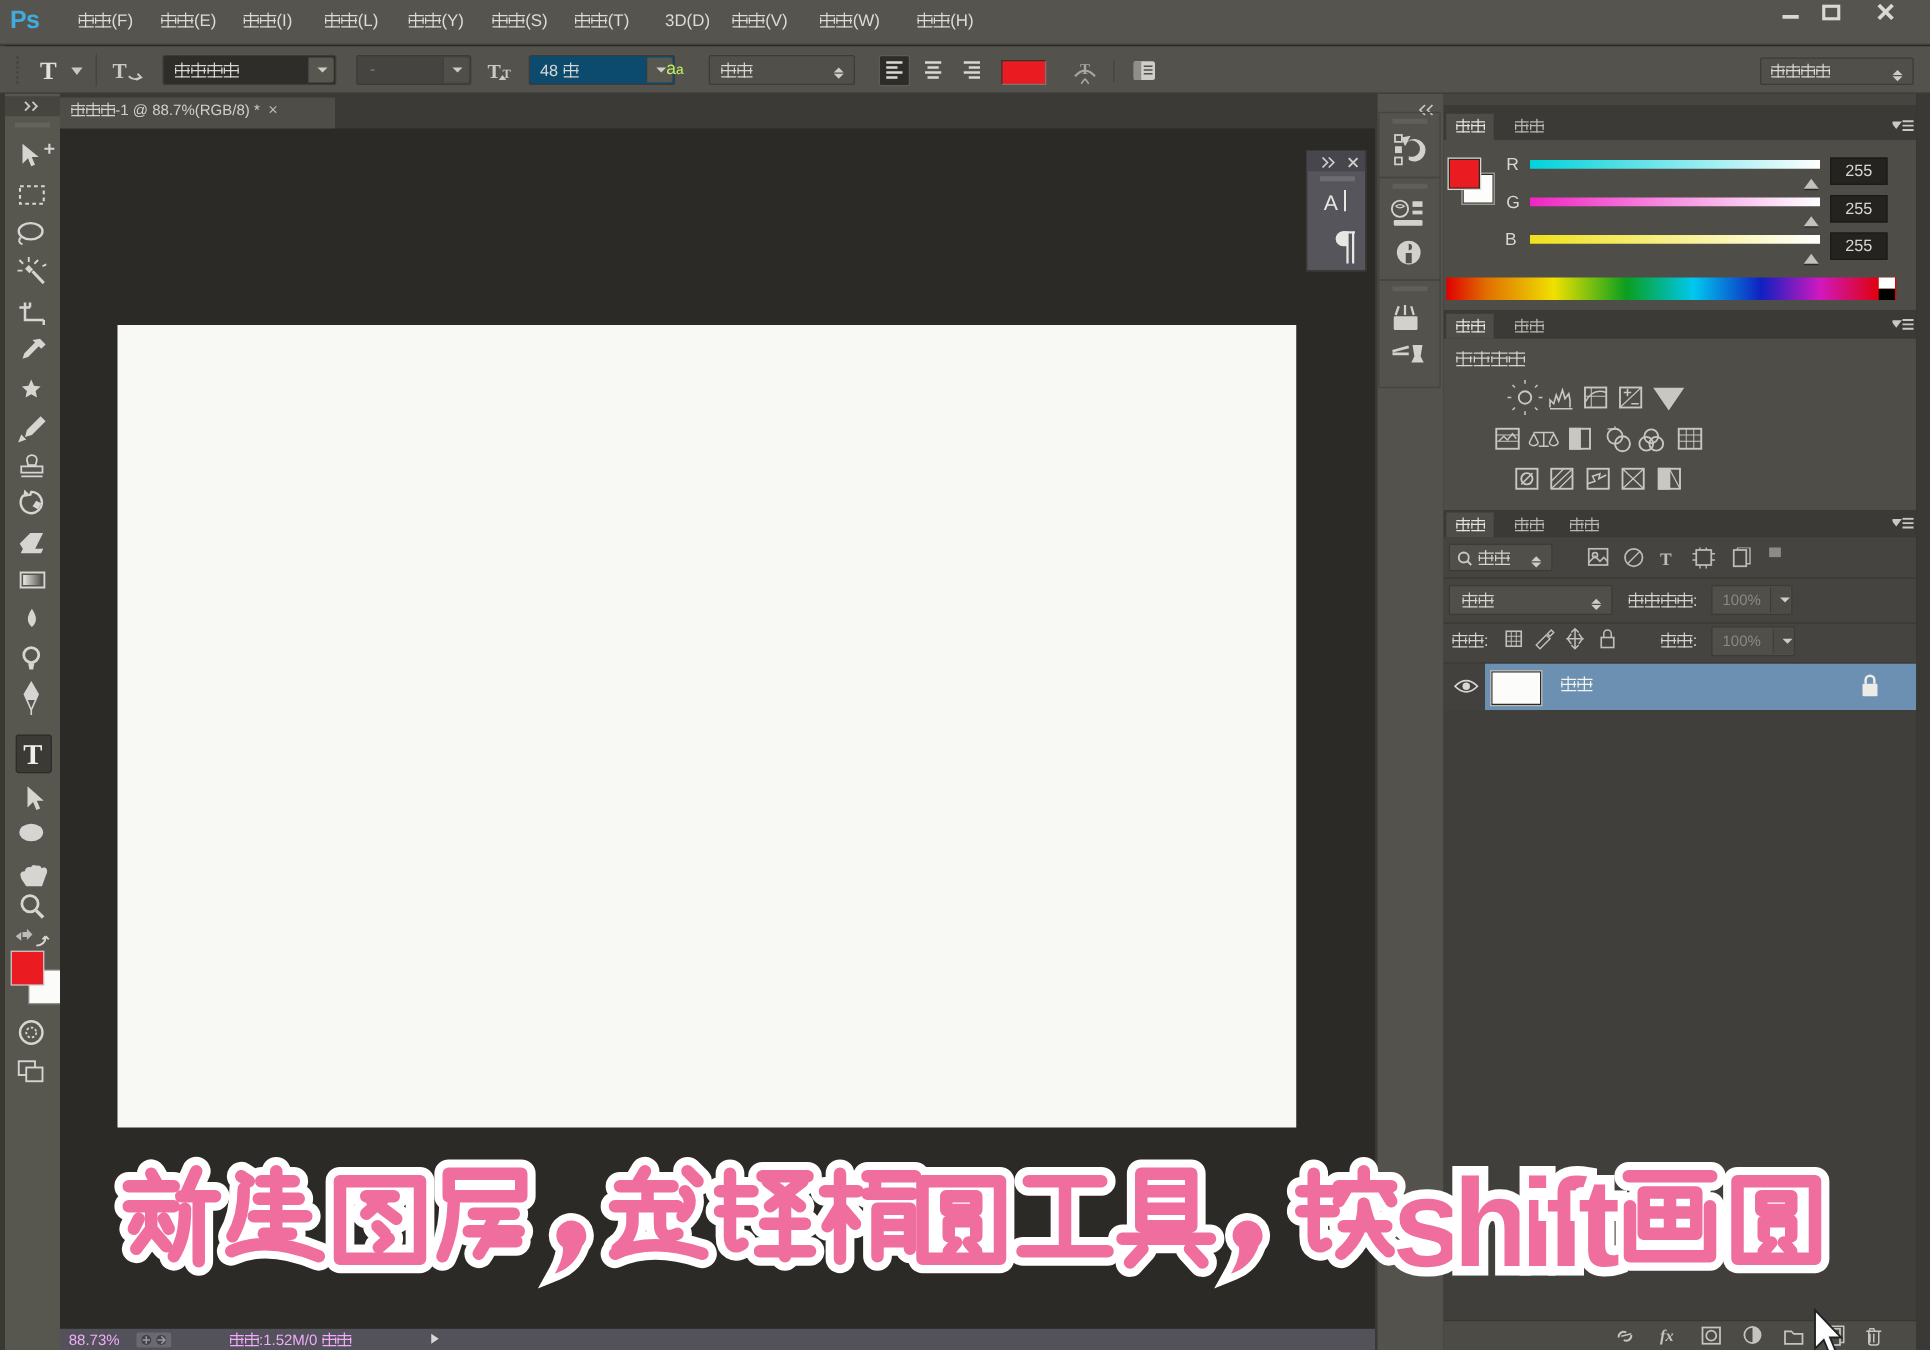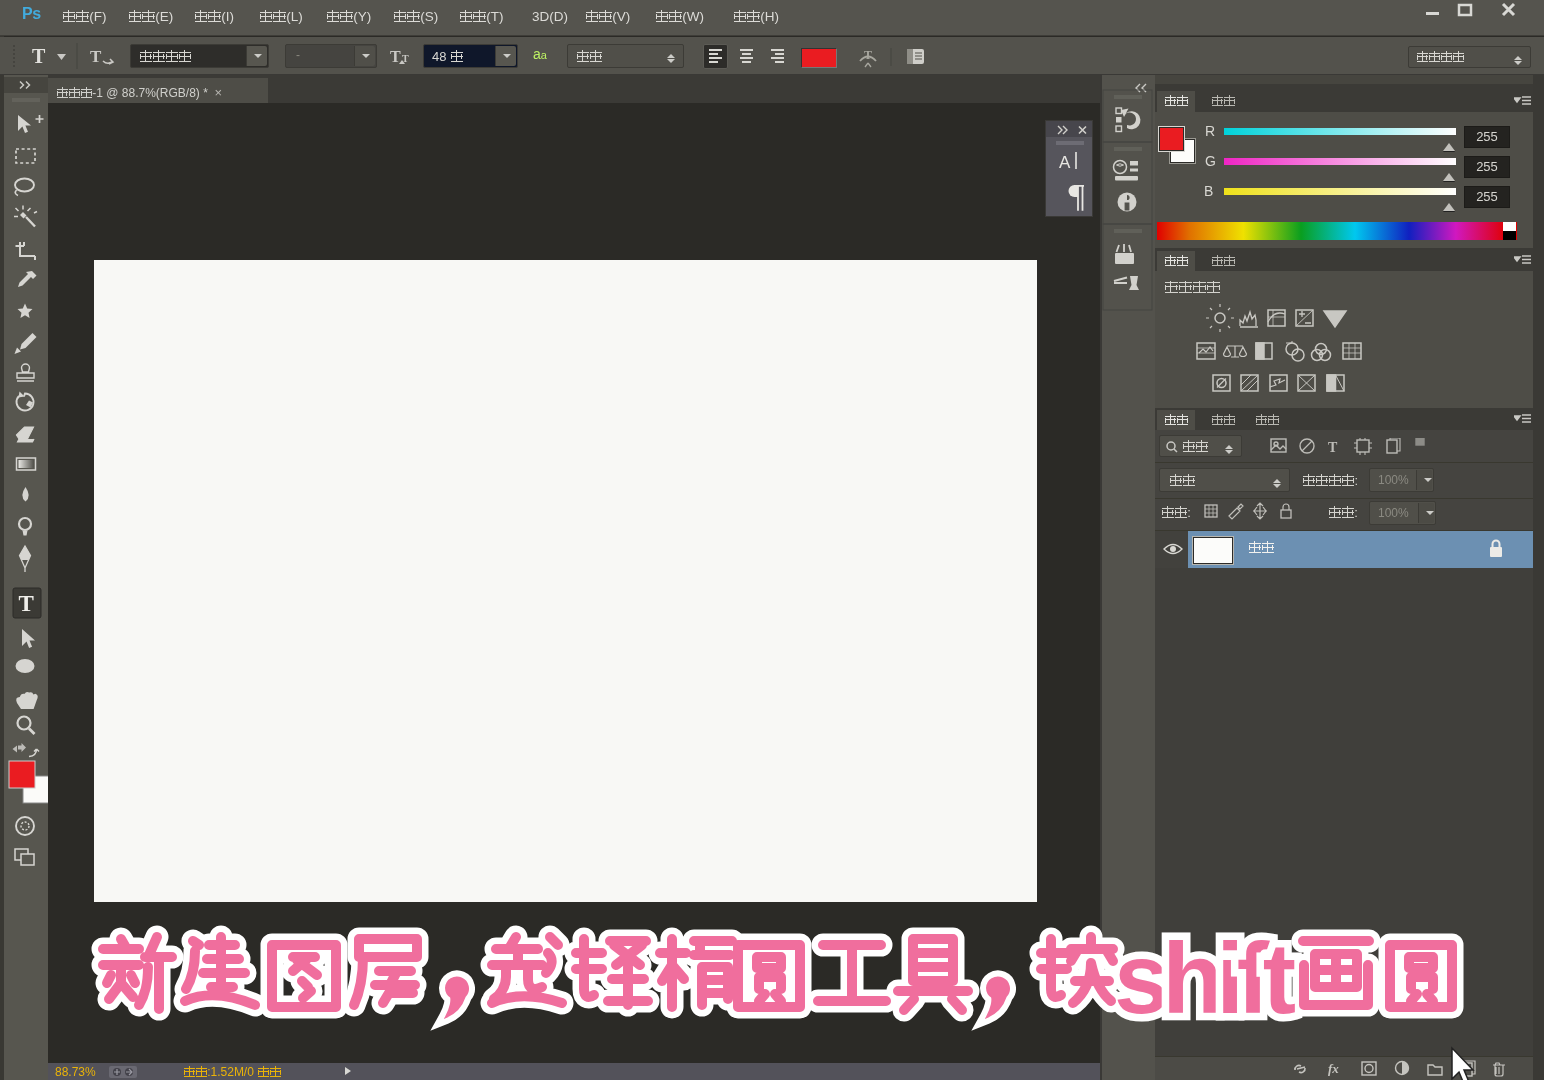--- a/index.html
+++ b/index.html
@@ -15,44 +15,44 @@
    linear-gradient(currentColor,currentColor) 0 100%/100% .09em no-repeat,
    linear-gradient(currentColor,currentColor) 0 55%/ .09em 45% no-repeat,
    linear-gradient(currentColor,currentColor) 100% 55%/.09em 45% no-repeat;
 }
 
 #menubar{left:0;top:0;width:1544px;height:36px;background:#55544e;border-bottom:1px solid #3e3d38}
 #optbar{left:0;top:37px;width:1544px;height:38px;background:#53524c;border-bottom:1px solid #3a3936}
 #toolcol{left:4px;top:75px;width:44px;height:1005px;background:#57564f}
 #leftedge{left:0;top:0;width:4px;height:1080px;background:#393833}
 #tabbar{left:48px;top:75px;width:1052px;height:28px;background:#3b3a36}
-#doctab{left:48px;top:78px;width:220px;height:25px;background:#4e4d47;color:#d0d0cc;font-size:12px;line-height:29px;padding-left:8px}
+#doctab{left:48px;top:78px;width:220px;height:25px;background:#4e4d47;color:#d0d0cc;font-size:12px;line-height:19px;padding-left:8px}
 #canvas{left:48px;top:103px;width:1052px;height:960px;background:#2b2a26}
 #paper{left:94px;top:260px;width:943px;height:642px;background:#f8f8f5}
-#statusbar{left:48px;top:1063px;width:1052px;height:17px;background:#53525a;color:#eab308;font-size:12px}
+#statusbar{left:48px;top:1063px;width:1052px;height:17px;background:#53525a;color:#f0abfc;font-size:12px}
 #dockstrip{left:1100px;top:75px;width:55px;height:1005px;background:#53524c;border-left:2px solid #3a3936}
 #panels{left:1155px;top:75px;width:378px;height:1005px;background:#46453f}
 #rightedge{left:1533px;top:75px;width:11px;height:1005px;background:#3a3935}
 .ptab{display:inline-block;height:20px;line-height:20px;font-size:12px;padding:0 7px;color:#b9b8b2;vertical-align:top}
 .ptab.act{background:#4e4d47;color:#e4e4e0}
 .combo{position:absolute;background:#504f49;border:1px solid #3c3b36;border-radius:2px;color:#d6d5d0;font-size:12px}
 .val{position:absolute;background:#242320;border:1px solid #1c1b18;color:#d6d5d0;font-size:13px;text-align:center}
 .mi{position:absolute;top:9px;font-size:13.5px;color:#dcdbd7}
 .ob{position:absolute;top:7px;height:24px}
 .dd{position:absolute;right:1px;top:1px;width:21px;height:20px;background:#57564f;border-left:1px solid #3c3b36;border-radius:0 2px 2px 0}
 .dd:after{content:"";position:absolute;left:7px;top:8px;border:4px solid transparent;border-top-color:#ccccc8}
 .spin:after{content:"";position:absolute;right:8px;top:5px;border:4px solid transparent;border-bottom-color:#ccccc8}
 .spin:before{content:"";position:absolute;right:8px;top:14px;border:4px solid transparent;border-top-color:#ccccc8}
 .thumbtri{position:absolute;width:0;height:0;border:6px solid transparent;border-bottom:8px solid #c2c1bc;filter:drop-shadow(0 1px 0 #222)}
 </style></head>
 <body>
 <div id="app">
   <div class="abs" id="leftedge"></div>
   <div class="abs" id="menubar">
-    <span class="abs" style="left:22px;top:5px;font-size:16px;font-weight:bold;color:#42abdd;letter-spacing:-0.5px">Ps</span>
+    <span class="abs" style="left:8px;top:5px;font-size:20px;font-weight:bold;color:#42abdd;letter-spacing:-0.5px">Ps</span>
     <span class="mi" style="left:62px"><i class="cj"></i><i class="cj"></i>(F)</span>
     <span class="mi" style="left:128px"><i class="cj"></i><i class="cj"></i>(E)</span>
     <span class="mi" style="left:194px"><i class="cj"></i><i class="cj"></i>(I)</span>
     <span class="mi" style="left:259px"><i class="cj"></i><i class="cj"></i>(L)</span>
     <span class="mi" style="left:326px"><i class="cj"></i><i class="cj"></i>(Y)</span>
     <span class="mi" style="left:393px"><i class="cj"></i><i class="cj"></i>(S)</span>
     <span class="mi" style="left:459px"><i class="cj"></i><i class="cj"></i>(T)</span>
     <span class="mi" style="left:532px">3D(D)</span>
     <span class="mi" style="left:585px"><i class="cj"></i><i class="cj"></i>(V)</span>
     <span class="mi" style="left:655px"><i class="cj"></i><i class="cj"></i>(W)</span>
@@ -78,21 +78,21 @@
       </div>
     <div class="ob combo" style="left:285px;width:92px;background:#454440">
         <span style="position:absolute;left:10px;top:3px;color:#8a897f">-</span>
         <span class="dd" style="background:#504f49"></span>
       </div>
     <svg class="abs" style="left:388px;top:7px" width="30" height="24" viewBox="0 0 30 24">
       <text x="2" y="18" font-family="Liberation Serif" font-size="16" font-weight="bold" fill="#c9c8c4">T</text>
       <text x="14" y="18" font-family="Liberation Serif" font-size="10" font-weight="bold" fill="#c9c8c4">T</text>
       <path d="M25 14 l-3 4 h6 z" fill="#c9c8c4" transform="translate(-11 2)"></path>
     </svg>
-    <div class="ob combo" style="left:423px;width:95px;background:#0f172a">
+    <div class="ob combo" style="left:423px;width:117px;background:#0c4a6e">
         <span style="position:absolute;left:8px;top:4px;font-size:13px;color:#d8d7d2">48 <i class="cj"></i></span>
         <span class="dd"></span>
       </div>
     <span class="abs" style="left:533px;top:9px;font-size:14px;color:#bef264">a<span style="font-size:11px">a</span></span>
     <div class="ob combo spin" style="left:567px;width:117px">
         <span style="position:absolute;left:8px;top:4px;font-size:13px;color:#d8d7d2"><i class="cj"></i><i class="cj"></i></span>
       </div>
     <div class="abs" style="left:703px;top:7px;width:25px;height:25px;background:#2d2c29;border:1px solid #5c5b55;border-radius:2px"></div>
     <svg class="abs" style="left:703px;top:7px" width="120" height="25" viewBox="0 0 120 25">
       <g stroke="#d8d7d2" stroke-width="2">

